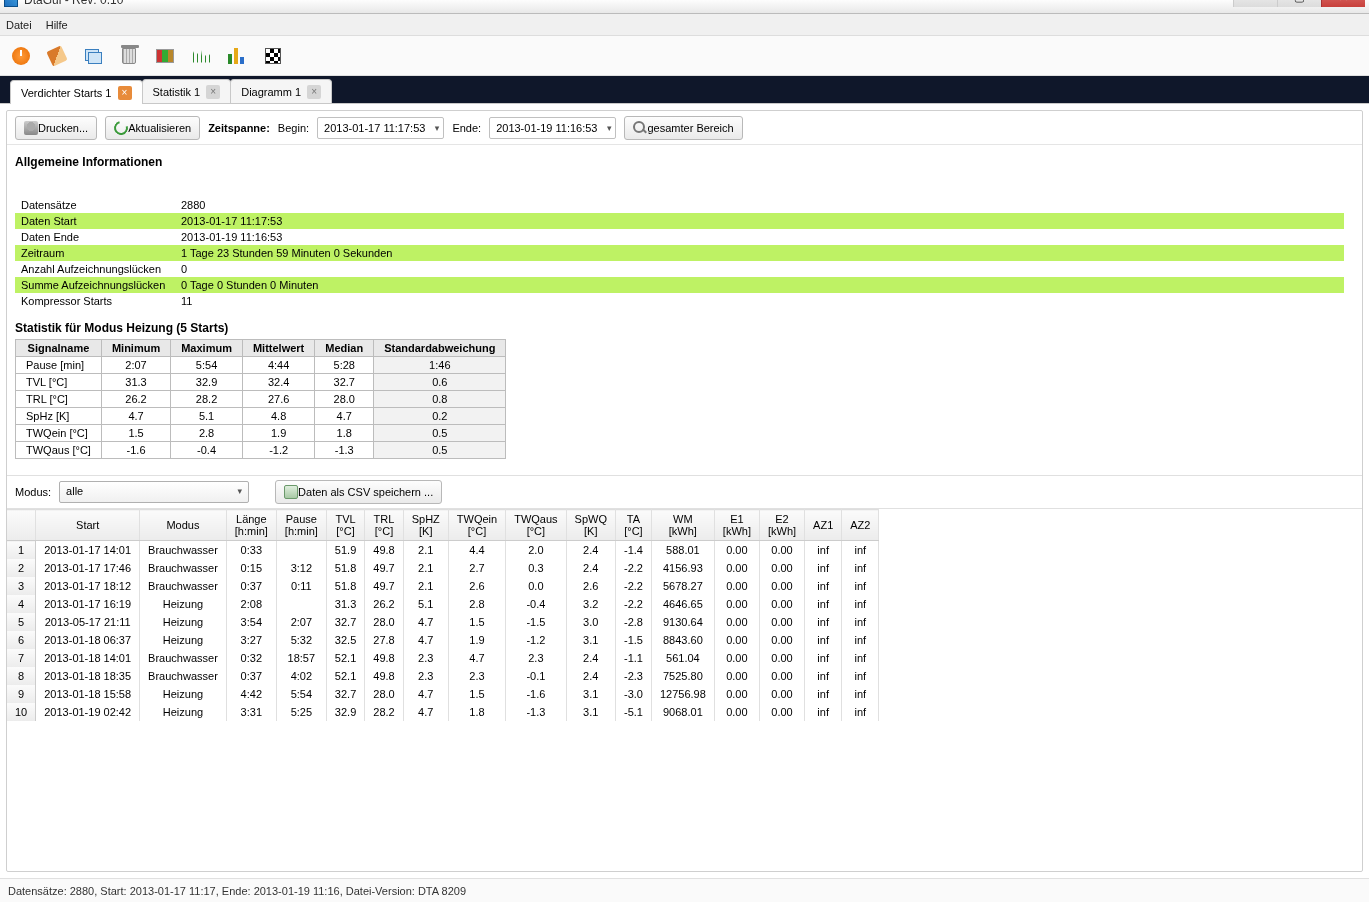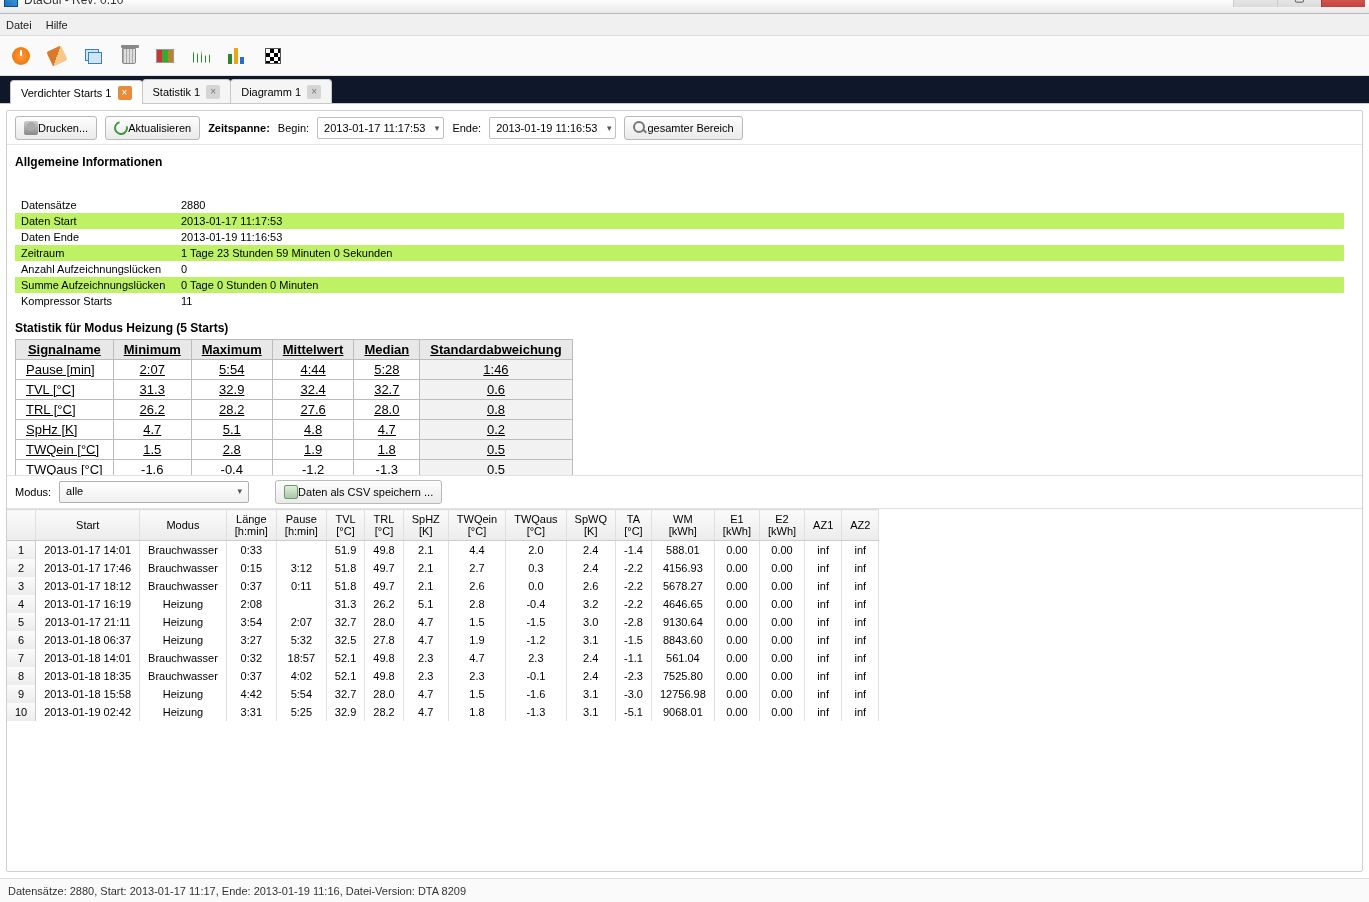--- a/index.html
+++ b/index.html
@@ -62,21 +62,21 @@
 .scroll-area::-webkit-scrollbar-track { background:#f0f0f0; }
 .scroll-area::-webkit-scrollbar-thumb { background:#c5c5c5; border:1px solid #aaa; }
 
 h3.sect { font-size:12px; font-weight:bold; margin: 4px 0 4px 0; }
 .info-grid { display:grid; grid-template-columns: 160px auto; margin-top: 28px; }
 .info-grid > div { padding: 2px 6px; }
 .info-grid .k { }
 .info-grid .row-alt { background:#bef264; }
 
 table.stat { border-collapse:collapse; margin: 2px 0 10px 0; }
-table.stat th, table.stat td { border:1px solid #bcbcbc; padding: 2px 10px; text-align:center; font-size:13px;text-decoration:underline;}
+table.stat th, table.stat td { border:1px solid #bcbcbc; padding: 2px 10px; text-align:center; font-size:11px;}
 table.stat th { background:#e8e8e8; font-weight:bold; }
 table.stat td:first-child { text-align:left; }
 table.stat td.lastcol { background:#f2f2f2; }
 
 .mode-row { height:34px; display:flex; align-items:center; padding:0 8px; gap:8px; border-top:1px solid #e0e0e0; border-bottom:1px solid #e0e0e0;}
 .combo { height:22px; width:190px; border:1px solid #b0b0b0; border-radius:2px; padding:0 18px 3px 6px; display:flex; align-items:center; background:linear-gradient(#fff,#f0f0f0); position:relative; cursor:pointer;}
 .combo::after { content:'▾'; position:absolute; right:6px; font-size:9px; color:#555;}
 
 .data-wrap { flex:1; overflow:auto; position:relative; }
 table.data { border-collapse:collapse; width: auto; }
@@ -367,21 +367,21 @@
             <td>3.2</td>
             <td>-2.2</td>
             <td>4646.65</td>
             <td>0.00</td>
             <td>0.00</td>
             <td>inf</td>
             <td>inf</td>
           </tr>
           <tr>
             <td>5</td>
-            <td>2013-01-17 21:11</td>
+            <td>2013-05-17 21:11</td>
             <td>Heizung</td>
             <td>3:54</td>
             <td>2:07</td>
             <td>32.7</td>
             <td>28.0</td>
             <td>4.7</td>
             <td>1.5</td>
             <td>-1.5</td>
             <td>3.0</td>
             <td>-2.8</td>

